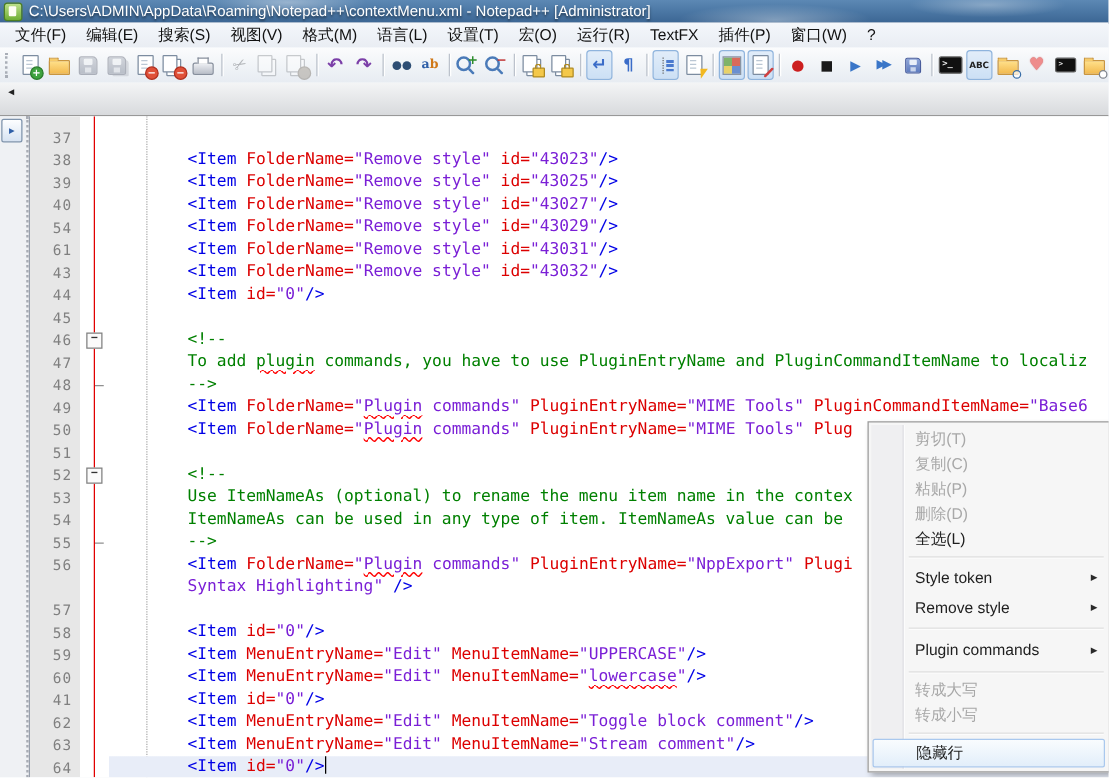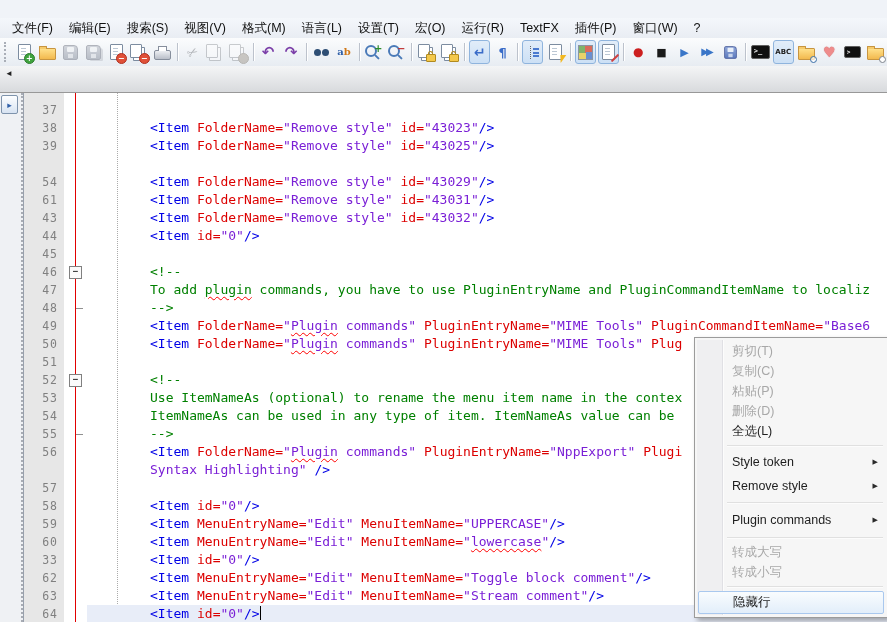--- a/index.html
+++ b/index.html
@@ -117,20 +117,24 @@
   .cm-item.tall{height:26px}
   .cm-item.dis{color:#A8A8A8}
   .cm-arrow{position:absolute;right:8px;font-size:7px;color:#2A2A2A}
   .cm-item.hov{border:1px solid #A9C8EE;border-radius:2px;background:linear-gradient(#F9FCFE,#E2EEFA);margin:0 2px;height:21px;padding-left:34px}
   .cm-sep{height:1px;background:#E0E0E0;margin:4px 3px 4px 31px;box-shadow:0 1px 0 #FCFCFC;position:relative;z-index:1}
 </style>
 </head>
 <body>
 
 <div class="window">
+  <div class="titlebar">
+    <span class="appicon"></span>
+    <span class="title">C:\Users\ADMIN\AppData\Roaming\Notepad++\contextMenu.xml - Notepad++ [Administrator]</span>
+  </div>
   <div class="menubar" id="menubar">
       <span class="mb-item">文件(F)</span>
       <span class="mb-item">编辑(E)</span>
       <span class="mb-item">搜索(S)</span>
       <span class="mb-item">视图(V)</span>
       <span class="mb-item">格式(M)</span>
       <span class="mb-item">语言(L)</span>
       <span class="mb-item">设置(T)</span>
       <span class="mb-item">宏(O)</span>
       <span class="mb-item">运行(R)</span>
@@ -346,20 +350,21 @@
     <div class="dockstrip">
       <span class="dockbtn">▸</span>
     </div>
     <div class="editor" id="editor">
       <div class="gutterbg"></div>
       <div class="foldline"></div>
       <div class="indentguide"></div>
     <div class="row" style="top: 8px;"><span class="ln">37</span><span class="code"></span></div>
         <div class="row" style="top: 26px;"><span class="ln">38</span><span class="code"><span class="sp-t">&lt;Item </span><span class="sp-a">FolderName</span><span class="sp-a">=</span><span class="sp-v">"Remove style"</span><span class="sp-s"> </span><span class="sp-a">id</span><span class="sp-a">=</span><span class="sp-v">"43023"</span><span class="sp-t">/&gt;</span></span></div>
         <div class="row" style="top: 44px;"><span class="ln">39</span><span class="code"><span class="sp-t">&lt;Item </span><span class="sp-a">FolderName</span><span class="sp-a">=</span><span class="sp-v">"Remove style"</span><span class="sp-s"> </span><span class="sp-a">id</span><span class="sp-a">=</span><span class="sp-v">"43025"</span><span class="sp-t">/&gt;</span></span></div>
+        <div class="row" style="top: 62px;"><span class="ln">40</span><span class="code"><span class="sp-t">&lt;Item </span><span class="sp-a">FolderName</span><span class="sp-a">=</span><span class="sp-v">"Remove style"</span><span class="sp-s"> </span><span class="sp-a">id</span><span class="sp-a">=</span><span class="sp-v">"43027"</span><span class="sp-t">/&gt;</span></span></div>
         <div class="row" style="top: 80px;"><span class="ln">54</span><span class="code"><span class="sp-t">&lt;Item </span><span class="sp-a">FolderName</span><span class="sp-a">=</span><span class="sp-v">"Remove style"</span><span class="sp-s"> </span><span class="sp-a">id</span><span class="sp-a">=</span><span class="sp-v">"43029"</span><span class="sp-t">/&gt;</span></span></div>
         <div class="row" style="top: 98px;"><span class="ln">61</span><span class="code"><span class="sp-t">&lt;Item </span><span class="sp-a">FolderName</span><span class="sp-a">=</span><span class="sp-v">"Remove style"</span><span class="sp-s"> </span><span class="sp-a">id</span><span class="sp-a">=</span><span class="sp-v">"43031"</span><span class="sp-t">/&gt;</span></span></div>
         <div class="row" style="top: 116px;"><span class="ln">43</span><span class="code"><span class="sp-t">&lt;Item </span><span class="sp-a">FolderName</span><span class="sp-a">=</span><span class="sp-v">"Remove style"</span><span class="sp-s"> </span><span class="sp-a">id</span><span class="sp-a">=</span><span class="sp-v">"43032"</span><span class="sp-t">/&gt;</span></span></div>
         <div class="row" style="top: 134px;"><span class="ln">44</span><span class="code"><span class="sp-t">&lt;Item </span><span class="sp-a">id</span><span class="sp-a">=</span><span class="sp-v">"0"</span><span class="sp-t">/&gt;</span></span></div>
         <div class="row" style="top: 152px;"><span class="ln">45</span><span class="code"></span></div>
         <div class="row" style="top: 170px;"><span class="ln">46</span><span class="fbox">−</span><span class="code"><span class="sp-m">&lt;!--</span></span></div>
         <div class="row" style="top: 188px;"><span class="ln">47</span><span class="code"><span class="sp-m">To add </span><span class="sp-mq">plugin</span><span class="sp-m"> commands, you have to use PluginEntryName and PluginCommandItemName to localiz</span></span></div>
         <div class="row" style="top: 206px;"><span class="ln">48</span><span class="ftick"></span><span class="code"><span class="sp-m">--&gt;</span></span></div>
         <div class="row" style="top: 224px;"><span class="ln">49</span><span class="code"><span class="sp-t">&lt;Item </span><span class="sp-a">FolderName</span><span class="sp-a">=</span><span class="sp-v">"</span><span class="sp-vq">Plugin</span><span class="sp-v"> commands"</span><span class="sp-s"> </span><span class="sp-a">PluginEntryName</span><span class="sp-a">=</span><span class="sp-v">"MIME Tools"</span><span class="sp-s"> </span><span class="sp-a">PluginCommandItemName</span><span class="sp-a">=</span><span class="sp-v">"Base6</span></span></div>
         <div class="row" style="top: 242px;"><span class="ln">50</span><span class="code"><span class="sp-t">&lt;Item </span><span class="sp-a">FolderName</span><span class="sp-a">=</span><span class="sp-v">"</span><span class="sp-vq">Plugin</span><span class="sp-v"> commands"</span><span class="sp-s"> </span><span class="sp-a">PluginEntryName</span><span class="sp-a">=</span><span class="sp-v">"MIME Tools"</span><span class="sp-s"> </span><span class="sp-a">Plug</span></span></div>
@@ -367,21 +372,21 @@
         <div class="row" style="top: 278px;"><span class="ln">52</span><span class="fbox">−</span><span class="code"><span class="sp-m">&lt;!--</span></span></div>
         <div class="row" style="top: 296px;"><span class="ln">53</span><span class="code"><span class="sp-m">Use ItemNameAs (optional) to rename the menu item name in the contex</span></span></div>
         <div class="row" style="top: 314px;"><span class="ln">54</span><span class="code"><span class="sp-m">ItemNameAs can be used in any type of item. ItemNameAs value can be</span></span></div>
         <div class="row" style="top: 332px;"><span class="ln">55</span><span class="ftick"></span><span class="code"><span class="sp-m">--&gt;</span></span></div>
         <div class="row" style="top: 350px;"><span class="ln">56</span><span class="code"><span class="sp-t">&lt;Item </span><span class="sp-a">FolderName</span><span class="sp-a">=</span><span class="sp-v">"</span><span class="sp-vq">Plugin</span><span class="sp-v"> commands"</span><span class="sp-s"> </span><span class="sp-a">PluginEntryName</span><span class="sp-a">=</span><span class="sp-v">"NppExport"</span><span class="sp-s"> </span><span class="sp-a">Plugi</span></span></div>
         <div class="row" style="top: 368px;"><span class="ln"></span><span class="code"><span class="sp-v">Syntax Highlighting" </span><span class="sp-t">/&gt;</span></span></div>
         <div class="row" style="top: 386px;"><span class="ln">57</span><span class="code"></span></div>
         <div class="row" style="top: 404px;"><span class="ln">58</span><span class="code"><span class="sp-t">&lt;Item </span><span class="sp-a">id</span><span class="sp-a">=</span><span class="sp-v">"0"</span><span class="sp-t">/&gt;</span></span></div>
         <div class="row" style="top: 422px;"><span class="ln">59</span><span class="code"><span class="sp-t">&lt;Item </span><span class="sp-a">MenuEntryName</span><span class="sp-a">=</span><span class="sp-v">"Edit"</span><span class="sp-s"> </span><span class="sp-a">MenuItemName</span><span class="sp-a">=</span><span class="sp-v">"UPPERCASE"</span><span class="sp-t">/&gt;</span></span></div>
         <div class="row" style="top: 440px;"><span class="ln">60</span><span class="code"><span class="sp-t">&lt;Item </span><span class="sp-a">MenuEntryName</span><span class="sp-a">=</span><span class="sp-v">"Edit"</span><span class="sp-s"> </span><span class="sp-a">MenuItemName</span><span class="sp-a">=</span><span class="sp-v">"</span><span class="sp-vq">lowercase</span><span class="sp-v">"</span><span class="sp-t">/&gt;</span></span></div>
-        <div class="row" style="top: 458px;"><span class="ln">33</span><span class="code"><span class="sp-t">&lt;Item </span><span class="sp-a">id</span><span class="sp-a">=</span><span class="sp-v">"0"</span><span class="sp-t">/&gt;</span></span></div>
+        <div class="row" style="top: 458px;"><span class="ln">41</span><span class="code"><span class="sp-t">&lt;Item </span><span class="sp-a">id</span><span class="sp-a">=</span><span class="sp-v">"0"</span><span class="sp-t">/&gt;</span></span></div>
         <div class="row" style="top: 476px;"><span class="ln">62</span><span class="code"><span class="sp-t">&lt;Item </span><span class="sp-a">MenuEntryName</span><span class="sp-a">=</span><span class="sp-v">"Edit"</span><span class="sp-s"> </span><span class="sp-a">MenuItemName</span><span class="sp-a">=</span><span class="sp-v">"Toggle block comment"</span><span class="sp-t">/&gt;</span></span></div>
         <div class="row" style="top: 494px;"><span class="ln">63</span><span class="code"><span class="sp-t">&lt;Item </span><span class="sp-a">MenuEntryName</span><span class="sp-a">=</span><span class="sp-v">"Edit"</span><span class="sp-s"> </span><span class="sp-a">MenuItemName</span><span class="sp-a">=</span><span class="sp-v">"Stream comment"</span><span class="sp-t">/&gt;</span></span></div>
         <div class="row cur" style="top: 512px;"><span class="ln">64</span><span class="code"><span class="sp-t">&lt;Item </span><span class="sp-a">id</span><span class="sp-a">=</span><span class="sp-v">"0"</span><span class="sp-t">/&gt;</span><span class="caret"></span></span></div>
       </div>
   </div>
   <div class="cmenu" id="cmenu">
       <div class="cm-item dis">
         <span>剪切(T)</span>
       </div>
       <div class="cm-item dis">

